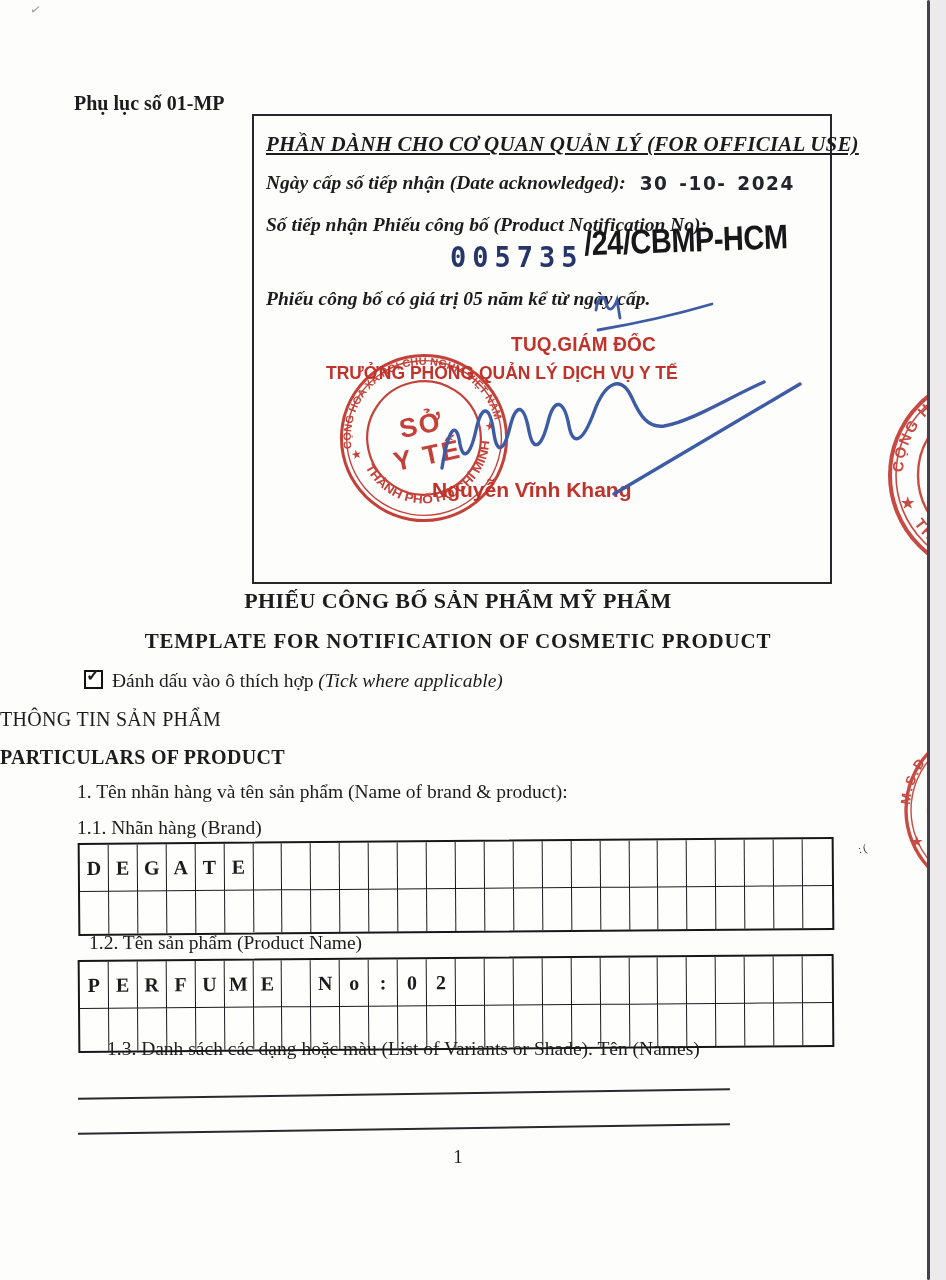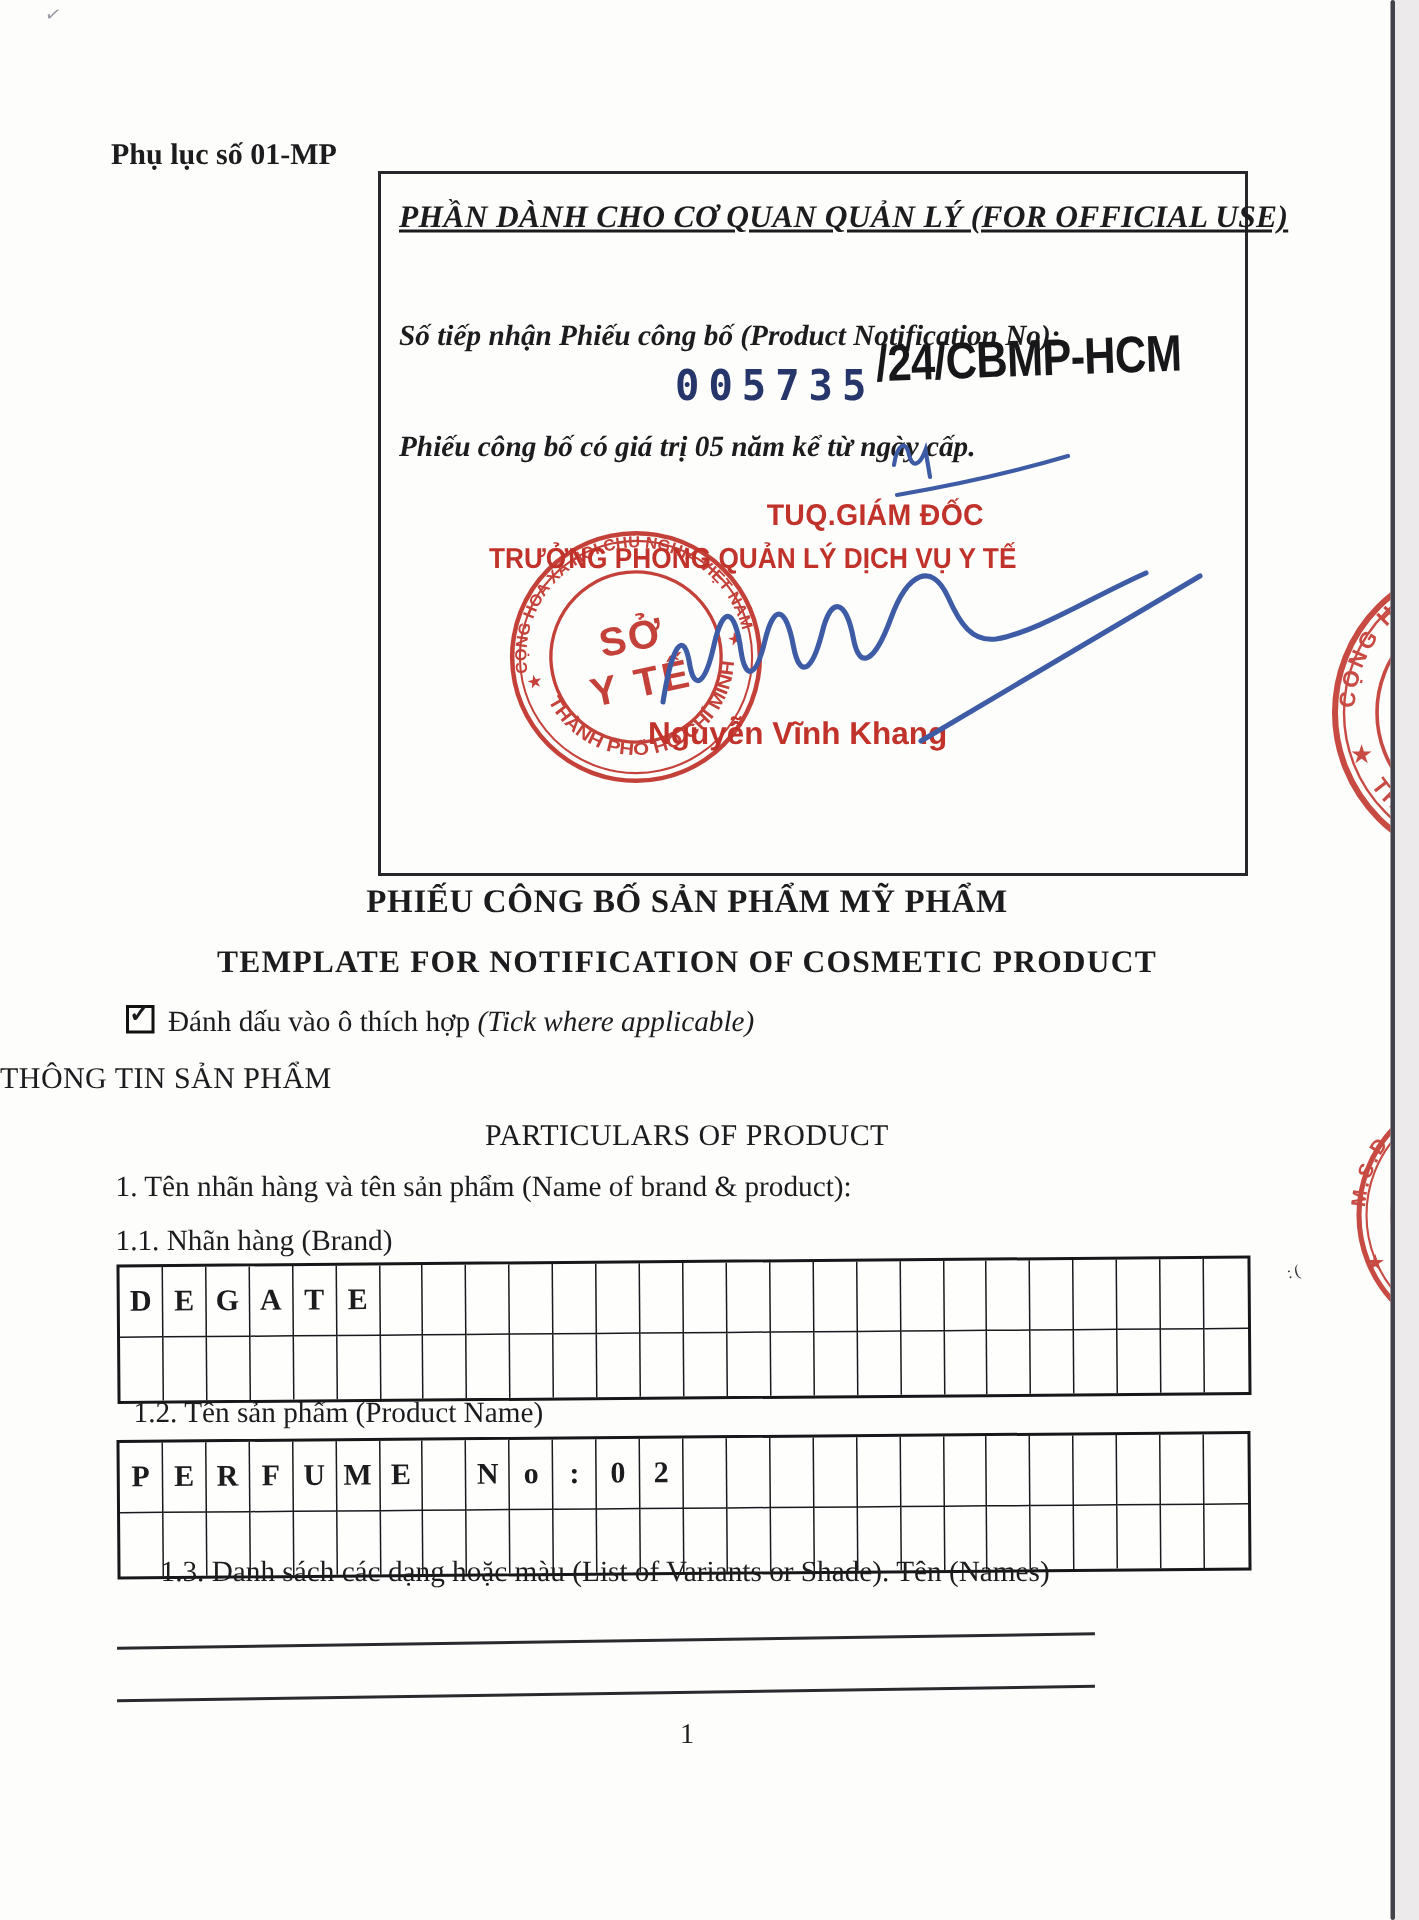--- a/index.html
+++ b/index.html
@@ -58,21 +58,21 @@
 
   
   .title-vi{left:0;top:588px;width:916px;text-align:center;font-size:22px;font-weight:bold;letter-spacing:.4px;}
   .title-en{left:0;top:629px;width:916px;text-align:center;font-size:21px;font-weight:bold;letter-spacing:.8px;}
   .tick-line{left:84px;top:670px;font-size:19.5px;}
   .checkbox{display:inline-block;width:15px;height:15px;border:2px solid #111;position:relative;
     margin-right:9px;vertical-align:-2px;}
   .checkbox .glyph{position:absolute;left:0px;top:-7px;font-size:17px;font-weight:bold;}
   .tick-en{font-style:italic;}
   .section-vi{left:0;top:708px;width:916px;text-align:left;font-size:20px;font-weight:normal;letter-spacing:.3px;}
-  .section-en{left:0;top:746px;width:916px;text-align:center;font-size:20px;font-weight:normal;letter-spacing:.3px;}
+  .section-en{left:0;top:746px;width:916px;font-size:20px;font-weight:bold;letter-spacing:.3px;}
   .item-label{font-size:19.5px;}
   .item1{left:77px;top:781px;}
   .item11{left:77px;top:817px;}
   .item12{left:89px;top:932px;}
   .item13{left:77px;top:1038px;margin-left:30px;}
 
   .char-grid{display:grid;grid-template-columns:repeat(26,1fr);grid-template-rows:47px 42px;
     width:752px;border:2px solid #17171a;background:rgba(255,255,255,.4);}
   .grid1{left:78px;top:840px;transform:rotate(-.45deg);}
   .grid2{left:78px;top:957px;transform:rotate(-.45deg);}
@@ -95,20 +95,23 @@
 </head>
 <body>
 
 <div class="abs tick-mark">✓</div>
 
 <div class="abs appendix">Phụ lục số 01-MP</div>
 
 <div class="abs official-box">
   <div class="abs box-title">PHẦN DÀNH CHO CƠ QUAN QUẢN LÝ (FOR OFFICIAL USE)</div>
 
+  <div class="abs box-label date-line">
+    <span>Ngày cấp số tiếp nhận (Date acknowledged):</span><span class="date-stamp">30 -10- 2024</span>
+  </div>
 
   <div class="abs box-label notif-line">Số tiếp nhận Phiếu công bố (Product Notification No):</div>
 
   <div class="abs notif-number">005735</div>
   <div class="abs notif-suffix">/24/CBMP-HCM</div>
 
   <div class="abs box-label validity-line">Phiếu công bố có giá trị 05 năm kể từ ngày cấp.</div>
 
   <div class="abs red-titles">
     <div class="t1">TUQ.GIÁM ĐỐC</div>

